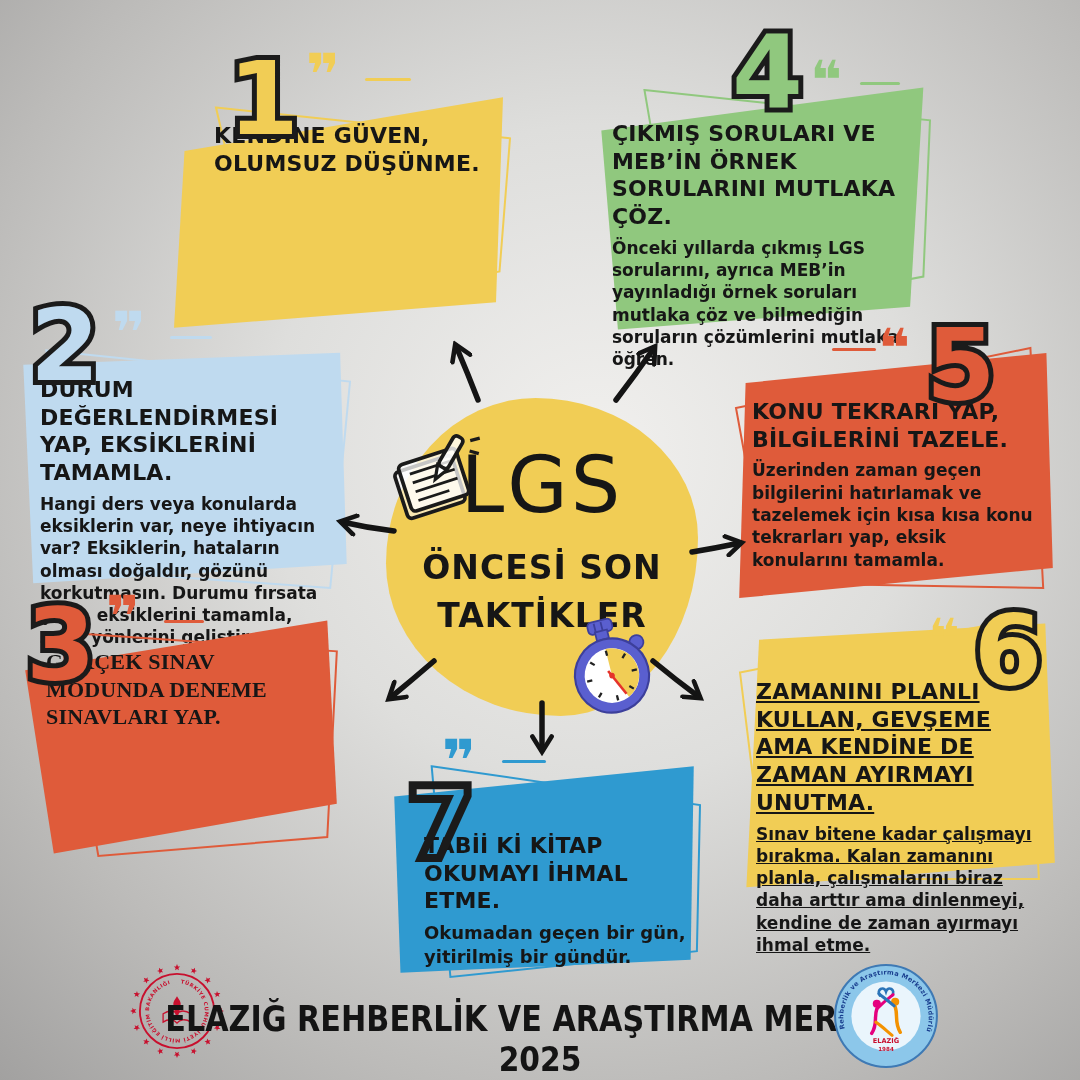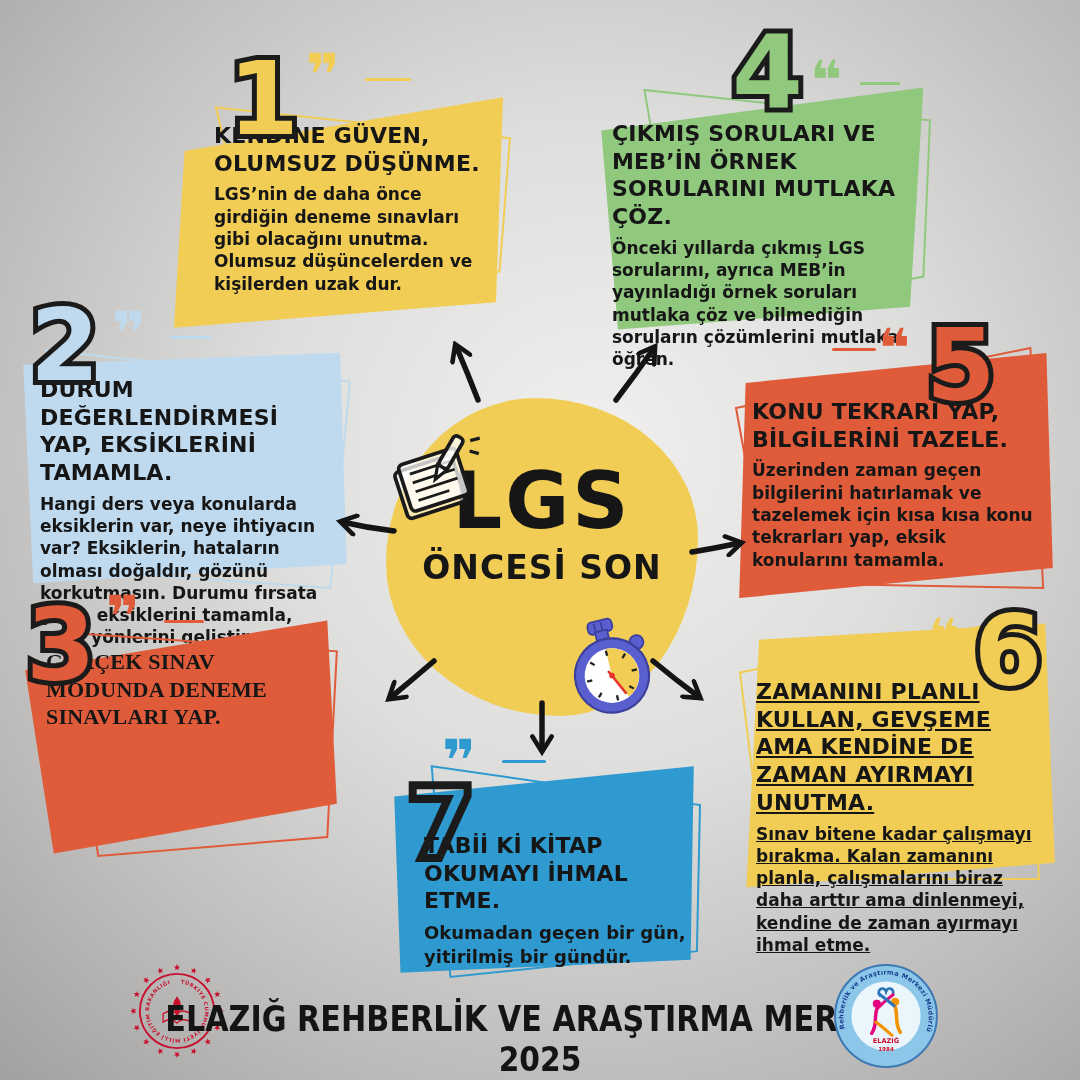--- a/index.html
+++ b/index.html
@@ -76,22 +76,22 @@
   .c7 .fill{clip-path:polygon(2% 16%, 98% 2%, 97% 92%, 4% 98%);}
   .c7 .txt{padding:70px 14px 0 36px;}
   .c7 .txt .card-body{font-size:18px;}
   .c7 .num{left:18px; top:12px; font-size:100px;}
   .c7 .quote{left:54px; top:-30px; font-size:58px;}
   .c7 .qline{left:114px; top:-2px; width:44px;}
 
   
   .blob{position:absolute; left:386px; top:398px; width:312px; height:318px; z-index:1;
     background:#F1CD55; border-radius:48% 52% 44% 56% / 52% 44% 56% 48%;}
-  .lgs{position:absolute; left:0; right:0; top:64px; text-align:center;
-    font-size:78px; font-weight:bold; letter-spacing:3px; line-height:1;}
+  .lgs{position:absolute; left:0; right:0; top:48px; text-align:center;
+    font-size:78px; font-weight:normal; letter-spacing:3px; line-height:1;}
   .sub1{position:absolute; left:0; right:0; top:150px; text-align:center;
     font-size:33px; font-weight:bold; letter-spacing:1px;}
   .sub2{position:absolute; left:0; right:0; top:198px; text-align:center;
     font-size:33px; font-weight:bold; letter-spacing:1px;}
   .notepad{position:absolute; left:0px; top:26px; width:102px; height:102px; z-index:2;}
   .stopwatch{position:absolute; left:168px; top:214px; width:116px; height:120px; z-index:2;}
 
   .arrows{position:absolute; inset:0; width:1080px; height:1080px; z-index:4; pointer-events:none;}
 
   
@@ -110,21 +110,20 @@
   <div class="card c1">
     <svg class="frame" viewBox="0 0 100 100" preserveAspectRatio="none">
       <polygon points="16,10 100,22 97,74 30,92" fill="none" stroke="#F1CD55" stroke-width="2" vector-effect="non-scaling-stroke"></polygon>
     </svg>
     <div class="fill yellow-fill"></div>
     <div class="num yellow-ink" data-n="1">1</div>
     <div class="quote yellow-ink">❞</div>
     <div class="qline yellow-fill"></div>
     <div class="txt">
       <h3 class="card-title">KENDİNE GÜVEN, OLUMSUZ DÜŞÜNME.</h3>
-      <p class="card-body">LGS’nin de daha önce girdiğin deneme sınavları gibi olacağını unutma. Olumsuz düşüncelerden ve kişilerden uzak dur.</p>
     </div>
   </div>
 
   <div class="card c2">
     <svg class="frame" viewBox="0 0 100 100" preserveAspectRatio="none">
       <polygon points="8,1 100,14 94,100 12,92" fill="none" stroke="#BFDAEF" stroke-width="2" vector-effect="non-scaling-stroke"></polygon>
     </svg>
     <div class="fill blue-fill"></div>
     <div class="num blue-ink" data-n="2">2</div>
     <div class="quote blue-ink">❞</div>
@@ -200,20 +199,21 @@
     <div class="qline skyblue-fill"></div>
     <div class="txt">
       <h3 class="card-title">TABİİ Kİ KİTAP OKUMAYI İHMAL ETME.</h3>
       <p class="card-body">Okumadan geçen bir gün, yitirilmiş bir gündür.</p>
     </div>
   </div>
 
   <div class="blob">
     <div class="lgs">LGS</div>
     <div class="sub1">ÖNCESİ SON</div>
+    <div class="sub2">TAKTİKLER</div>
 
     <svg class="notepad" viewBox="-22 -22 44 44">
       <g transform="rotate(-18)">
         <rect x="-15" y="-9" width="26" height="21" rx="2" fill="rgba(255,255,255,0.55)" stroke="#1a1a1a" stroke-width="1.6" transform="translate(-2.5,2.5)"></rect>
         <rect x="-15" y="-9" width="26" height="21" rx="2" fill="rgba(255,255,255,0.75)" stroke="#1a1a1a" stroke-width="1.6"></rect>
         <line x1="-11" y1="-4" x2="8" y2="-4" stroke="#1a1a1a" stroke-width="1.2"></line>
         <line x1="-11" y1="0" x2="8" y2="0" stroke="#1a1a1a" stroke-width="1.2"></line>
         <line x1="-11" y1="4" x2="8" y2="4" stroke="#1a1a1a" stroke-width="1.2"></line>
         <line x1="-11" y1="8" x2="3" y2="8" stroke="#1a1a1a" stroke-width="1.2"></line>
       </g>

